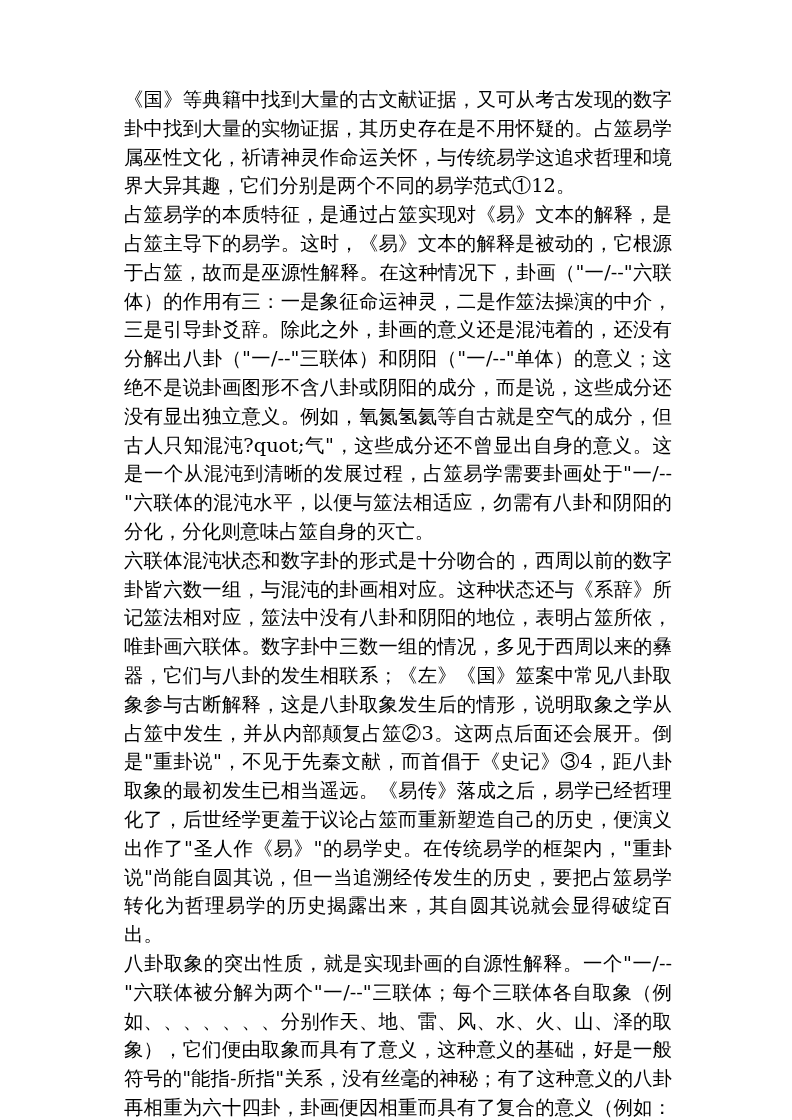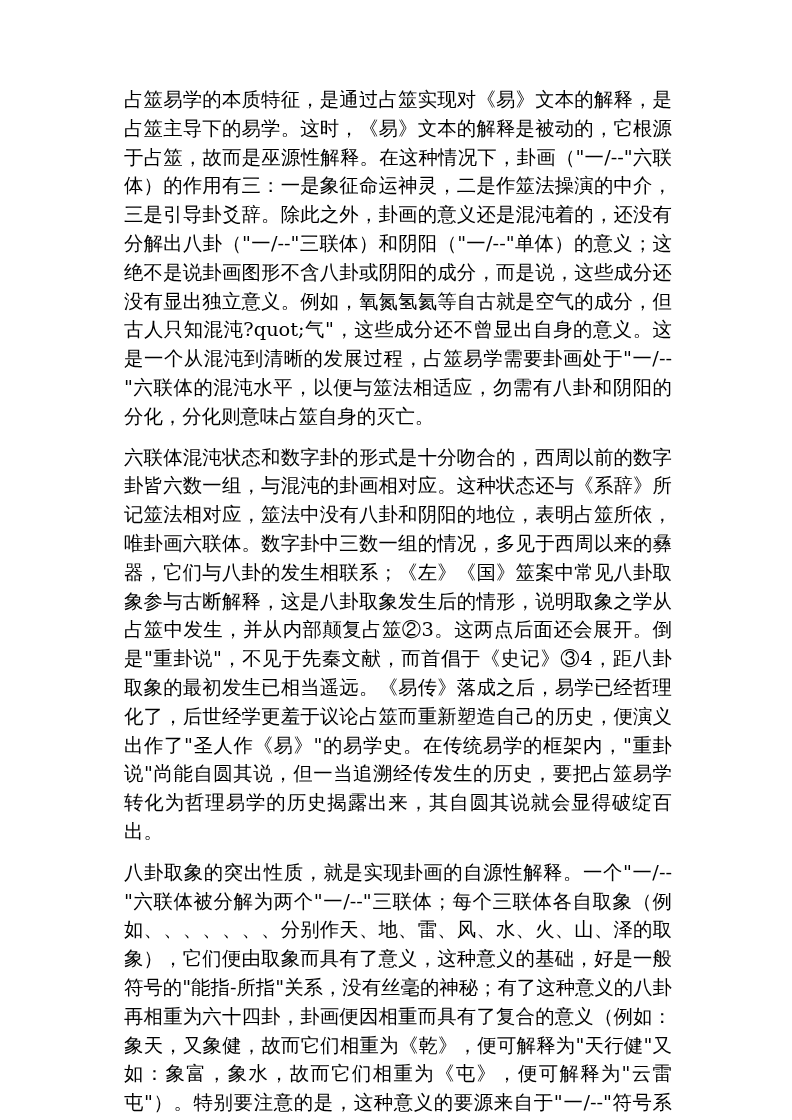--- a/index.html
+++ b/index.html
@@ -35,25 +35,26 @@
     font-size: 19.4px;
     line-height: 28.8px;
     text-align: justify;
     text-justify: inter-character;
     text-align-last: left;
     letter-spacing: 0;
     word-break: break-all;
     font-family: "DejaVu Serif", "Liberation Serif", serif;
   }
   .para + .para {
-    margin-top: 12px;
+    margin-top: 0;
   }
 </style>
 </head>
 <body>
 
 <div class="page">
   <div class="text-column">
+    <p class="para">《国》等典籍中找到大量的古文献证据，又可从考古发现的数字卦中找到大量的实物证据，其历史存在是不用怀疑的。占筮易学属巫性文化，祈请神灵作命运关怀，与传统易学这追求哲理和境界大异其趣，它们分别是两个不同的易学范式①12。</p>
     <p class="para">占筮易学的本质特征，是通过占筮实现对《易》文本的解释，是占筮主导下的易学。这时，《易》文本的解释是被动的，它根源于占筮，故而是巫源性解释。在这种情况下，卦画（"一/--"六联体）的作用有三：一是象征命运神灵，二是作筮法操演的中介，三是引导卦爻辞。除此之外，卦画的意义还是混沌着的，还没有分解出八卦（"一/--"三联体）和阴阳（"一/--"单体）的意义；这绝不是说卦画图形不含八卦或阴阳的成分，而是说，这些成分还没有显出独立意义。例如，氧氮氢氦等自古就是空气的成分，但古人只知混沌?quot;气"，这些成分还不曾显出自身的意义。这是一个从混沌到清晰的发展过程，占筮易学需要卦画处于"一/--"六联体的混沌水平，以便与筮法相适应，勿需有八卦和阴阳的分化，分化则意味占筮自身的灭亡。</p>
     <p class="para">六联体混沌状态和数字卦的形式是十分吻合的，西周以前的数字卦皆六数一组，与混沌的卦画相对应。这种状态还与《系辞》所记筮法相对应，筮法中没有八卦和阴阳的地位，表明占筮所依，唯卦画六联体。数字卦中三数一组的情况，多见于西周以来的彝器，它们与八卦的发生相联系；《左》《国》筮案中常见八卦取象参与古断解释，这是八卦取象发生后的情形，说明取象之学从占筮中发生，并从内部颠复占筮②3。这两点后面还会展开。倒是"重卦说"，不见于先秦文献，而首倡于《史记》③4，距八卦取象的最初发生已相当遥远。《易传》落成之后，易学已经哲理化了，后世经学更羞于议论占筮而重新塑造自己的历史，便演义出作了"圣人作《易》"的易学史。在传统易学的框架内，"重卦说"尚能自圆其说，但一当追溯经传发生的历史，要把占筮易学转化为哲理易学的历史揭露出来，其自圆其说就会显得破绽百出。</p>
     <p class="para">八卦取象的突出性质，就是实现卦画的自源性解释。一个"一/--"六联体被分解为两个"一/--"三联体；每个三联体各自取象（例如、、、、、、、分别作天、地、雷、风、水、火、山、泽的取象），它们便由取象而具有了意义，这种意义的基础，好是一般符号的"能指-所指"关系，没有丝毫的神秘；有了这种意义的八卦再相重为六十四卦，卦画便因相重而具有了复合的意义（例如：象天，又象健，故而它们相重为《乾》，便可解释为"天行健"又如：象富，象水，故而它们相重为《屯》，便可解释为"云雷屯"）。特别要注意的是，这种意义的要源来自于"一/--"符号系统的内部，来自</p>
   </div>
 </div>
 
 </body></html>

